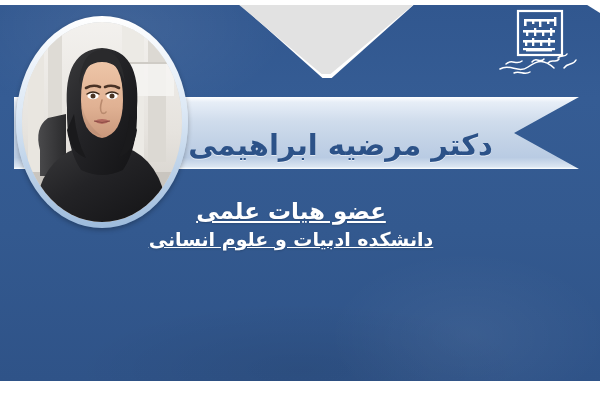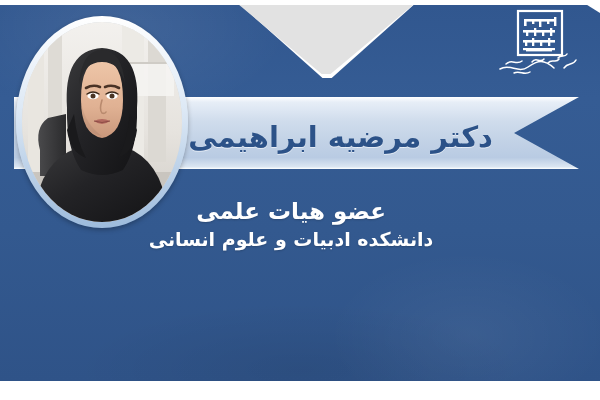--- a/index.html
+++ b/index.html
@@ -130,21 +130,21 @@
         #c2d2e6 62%,
         #b9cbe3 84%,
         #dbe6f2 97%,
         #ffffff 100%);
     clip-path: polygon(0% 0%, 100% 0%, 88.5% 50%, 100% 100%, 0% 100%);
     box-shadow: 0 1px 2px rgba(0,0,0,0.25);
   }
   .ribbon-name {
     position: absolute;
     right: 86px;
-    top: 4px;
+    top: 12px;
     height: 72px;
     display: flex;
     align-items: center;
     color: #2c5288;
     font-size: 29px;
     font-weight: bold;
     letter-spacing: 0px;
     white-space: nowrap;
     text-shadow: 0 1px 0 rgba(255,255,255,0.55);
   }
@@ -180,20 +180,21 @@
   
   .subtitle {
     position: absolute;
     left: 0;
     right: 0;
     top: 196px;
     z-index: 2;
     text-align: center;
     color: #ffffff;
     padding-right: 18px;
+    text-decoration: underline;
   }
   .subtitle-line {
     font-weight: bold;
     line-height: 1.34;
     white-space: nowrap;
     text-shadow: 0 1px 2px rgba(0,0,0,0.18);
   }
   .subtitle-line.l1 { font-size: 23px; }
   .subtitle-line.l2 { font-size: 19px; }
 </style>

